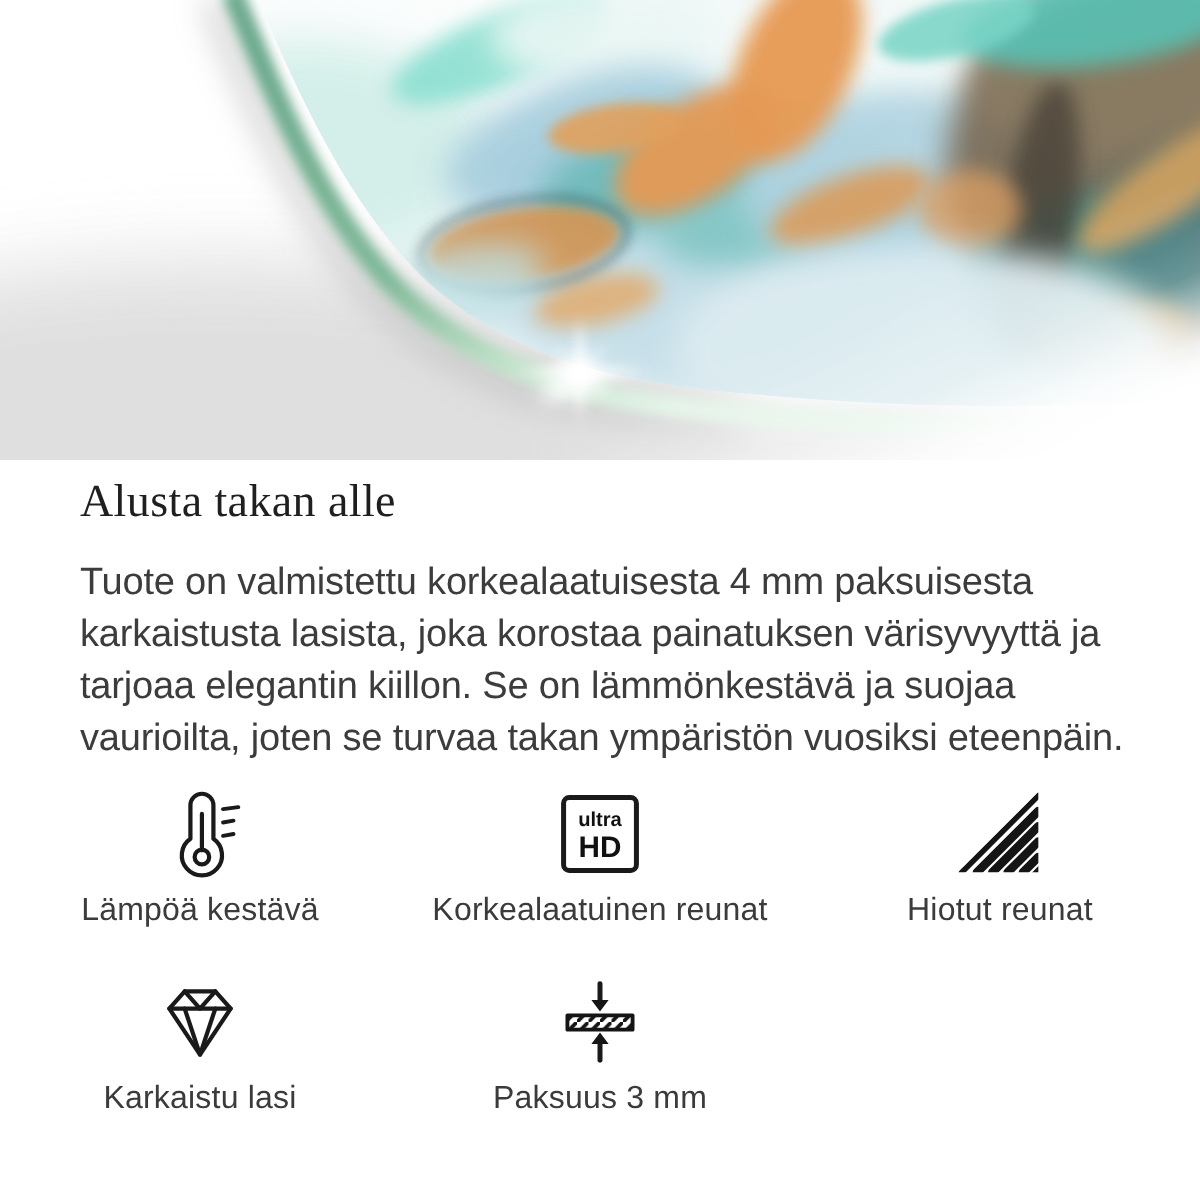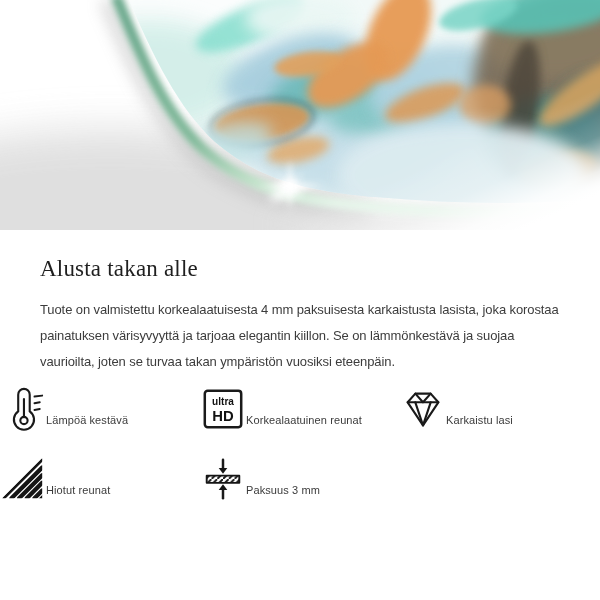--- a/index.html
+++ b/index.html
@@ -7,35 +7,35 @@
     width:600px;height:600px;background:#ffffff;overflow:hidden;
     font-family:"Liberation Sans",sans-serif;color:#1e1e1e;
     -webkit-font-smoothing:antialiased;
   }
   .hero{width:600px;height:230px;position:relative;background:#fff;}
   .hero svg{display:block;}
   .content{padding:0 32px 0 40px;}
   .title{
     font-family:"Liberation Serif",serif;font-weight:400;
     font-size:23px;line-height:37px;color:#1f1f1f;
-    margin:20px 0 0 0;letter-spacing:0.2px;
+    margin:2px 0 0 0;letter-spacing:0.2px;
   }
   .title span{display:block;}
   .desc{
-    margin:10px 0 0 0;font-size:13px;line-height:26px;color:#3c3c3c;
+    margin:10px 0 0 0;font-size:19px;line-height:26px;color:#3c3c3c;
     letter-spacing:-0.1px;max-width:530px;
     hyphens:manual;
   }
   .features{
     display:grid;grid-template-columns:repeat(3,1fr);
     row-gap:22px;margin-top:10px;width:600px;
   }
-  .feature{display:flex;align-items:center;text-align:right;}
+  .feature{display:flex;flex-direction:column;align-items:center;text-align:right;}
   .icon-box{height:48px;display:flex;align-items:center;justify-content:center;}
-  .f-label{margin-top:21px;font-size:11px;color:#3b3b3b;letter-spacing:0.1px;}
+  .f-label{margin-top:6px;font-size:16px;color:#3b3b3b;letter-spacing:0.1px;}
   .ficon{stroke:#1a1a1a;fill:none;stroke-width:2.2;stroke-linecap:round;stroke-linejoin:round;}
   .ficon .filled{fill:#151515;stroke:none;}
   .ficon text{stroke:none;fill:#111;font-family:"Liberation Sans",sans-serif;font-weight:bold;}
 </style>
 </head>
 <body>
 
 <div class="hero">
   <svg width="600" height="230" viewBox="0 0 600 230">
     <defs>
@@ -160,32 +160,20 @@
         <text x="24" y="36" text-anchor="middle" font-size="15.5">HD</text>
       </svg>
     </div>
     <div class="f-label">Korkealaatuinen reunat</div>
   </div>
 
 
   <div class="feature">
     <div class="icon-box">
       <svg class="ficon" width="46" height="46" viewBox="0 0 48 48">
-        <path d="M16,8 H32 L40,17 L24,41 L8,17 Z"></path>
-        <line x1="8" y1="17" x2="40" y2="17"></line>
-        <path d="M16,8 L24,17 L32,8"></path>
-        <path d="M16,17 L24,41 M32,17 L24,41"></path>
-      </svg>
-    </div>
-    <div class="f-label">Karkaistu lasi</div>
-  </div>
-
-  <div class="feature">
-    <div class="icon-box">
-      <svg class="ficon" width="46" height="46" viewBox="0 0 48 48">
         <defs>
           <clipPath id="triClip">
               <path d="M2,44 L44,2 L44,44 Z"></path>
             </clipPath>
         </defs>
         <g clip-path="url(#triClip)" stroke="#151515">
           <line x1="4" y1="44" x2="44" y2="4" stroke-width="3"></line>
           <line x1="12" y1="44" x2="44" y2="12" stroke-width="4.5"></line>
           <line x1="20" y1="44" x2="44" y2="20" stroke-width="4.5"></line>
           <line x1="28" y1="44" x2="44" y2="28" stroke-width="4.5"></line>
@@ -193,20 +181,32 @@
           <line x1="42" y1="46" x2="48" y2="40" stroke-width="4.5"></line>
         </g>
       </svg>
     </div>
     <div class="f-label">Hiotut reunat</div>
   </div>
 
   <div class="feature">
     <div class="icon-box">
       <svg class="ficon" width="46" height="46" viewBox="0 0 48 48">
+        <path d="M16,8 H32 L40,17 L24,41 L8,17 Z"></path>
+        <line x1="8" y1="17" x2="40" y2="17"></line>
+        <path d="M16,8 L24,17 L32,8"></path>
+        <path d="M16,17 L24,41 M32,17 L24,41"></path>
+      </svg>
+    </div>
+    <div class="f-label">Karkaistu lasi</div>
+  </div>
+
+  <div class="feature">
+    <div class="icon-box">
+      <svg class="ficon" width="46" height="46" viewBox="0 0 48 48">
         <defs>
           <pattern id="hatchP" patternUnits="userSpaceOnUse" width="6" height="6">
             <path d="M-1,7 L7,-1" stroke="#151515" stroke-width="2"></path>
           </pattern>
         </defs>
         <rect x="7" y="20.5" width="34" height="7.5" fill="url(#hatchP)" stroke="#151515" stroke-width="2"></rect>
         <line x1="24" y1="4" x2="24" y2="13" stroke-width="2.6"></line>
         <path class="filled" d="M19.5,12.5 L24,18.5 L28.5,12.5 Z"></path>
         <line x1="24" y1="44" x2="24" y2="35" stroke-width="2.6"></line>
         <path class="filled" d="M19.5,35.5 L24,29.5 L28.5,35.5 Z"></path>

